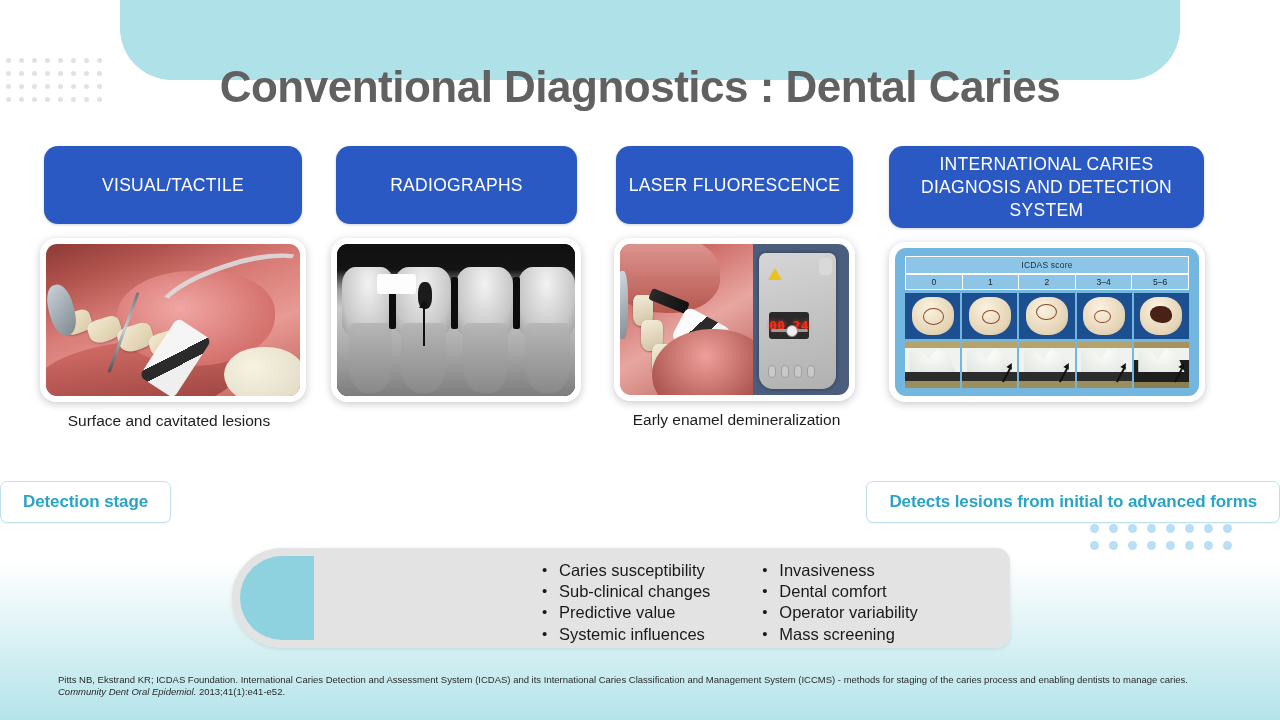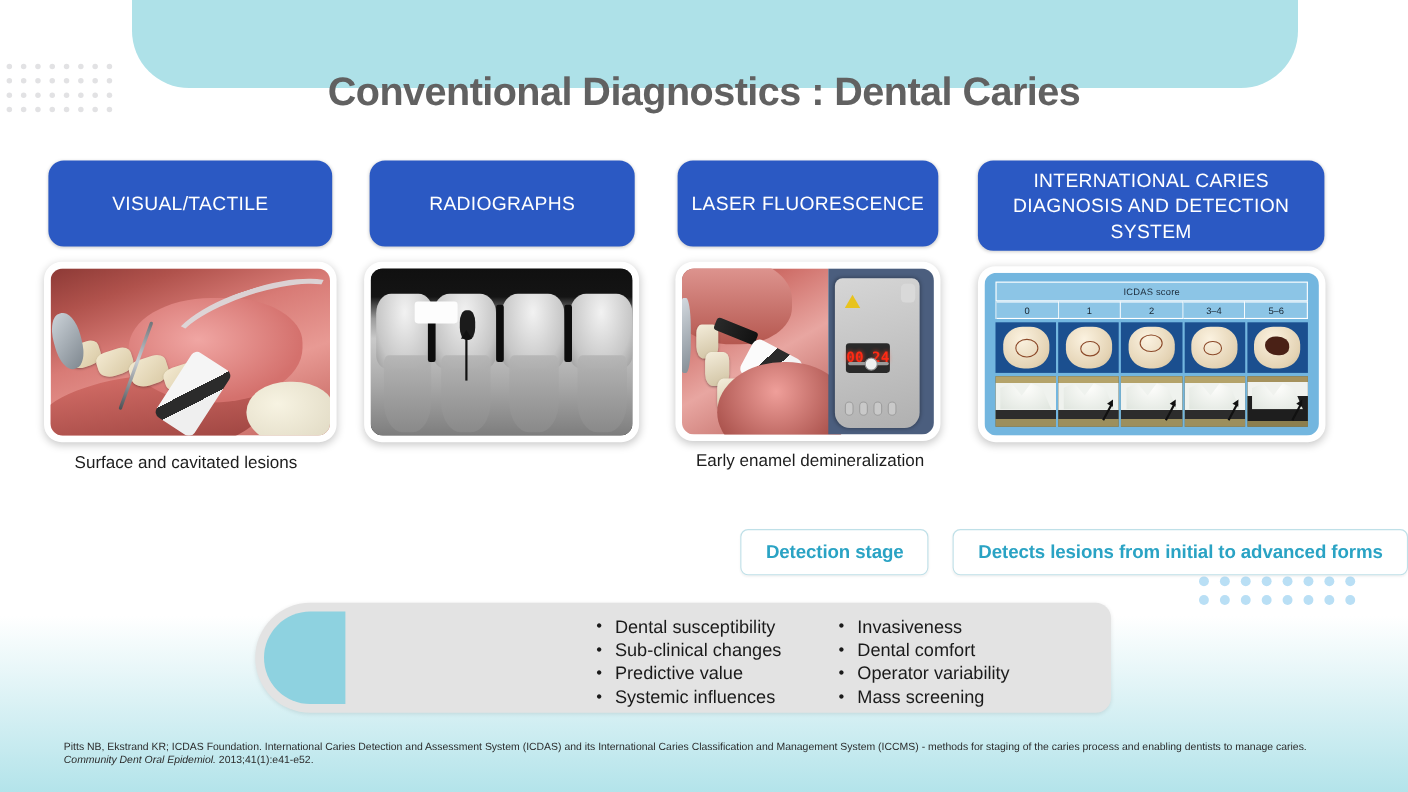--- a/index.html
+++ b/index.html
@@ -21,21 +21,21 @@
   .dots{position:absolute;z-index:1;display:grid;}
   .dots span{border-radius:50%;display:block;}
   .dots-left{left:6px;top:58px;grid-template-columns:repeat(8,13px);grid-template-rows:repeat(4,13px);}
   .dots-left span{width:5px;height:5px;background:#e2e2e4;}
   .dots-right{left:1090px;top:490px;grid-template-columns:repeat(8,19px);grid-template-rows:repeat(4,17px);}
   .dots-right span{width:9px;height:9px;background:#b9dff5;}
 
   
   .title{
     position:absolute;top:62px;left:0;width:1280px;text-align:center;
-    font-size:36px;font-weight:bold;color:#616161;letter-spacing:-0.5px;
+    font-size:44px;font-weight:bold;color:#616161;letter-spacing:-0.5px;
     z-index:5;white-space:nowrap;
   }
 
   
   .columns{position:absolute;top:146px;left:0;width:1280px;height:310px;z-index:5;}
   .col{position:absolute;top:0;}
   .col.c0{left:44px;width:258px;}
   .col.c1{left:336px;width:241px;}
   .col.c2{left:616px;width:237px;}
   .col.c3{left:889px;width:315px;}
@@ -157,21 +157,21 @@
   .row-sec .cell{background:#6d6a4a;}
   .row-sec .cell .sect{position:absolute;inset:0;
     background:linear-gradient(180deg,#b4a36a 0 14%,#eff2ee 14% 66%,#2c2c2c 66% 84%,#9c8f5d 84% 100%);}
   .row-sec .cell .cusp{position:absolute;left:8%;top:14%;width:84%;height:52%;
     background:radial-gradient(ellipse at 50% 20%,#fdfdfb,#dfe5de);clip-path:polygon(0 100%,0 18%,22% 0,42% 46%,60% 0,82% 18%,100% 100%);}
   .row-sec .cell .ar{position:absolute;right:18%;bottom:12%;width:1.5px;height:36%;background:#111;transform:rotate(28deg);}
   .row-sec .cell .ar:before{content:"";position:absolute;left:-3px;top:-4px;border-left:3.5px solid transparent;border-right:3.5px solid transparent;border-bottom:6px solid #111;}
   .row-sec .cell.dark .sect{background:linear-gradient(180deg,#a5925d 0 12%,#f0f2ee 12% 40%,#1e1e1e 40% 88%,#8c7f4f 88% 100%);}
 
   
-  .pills{position:absolute;top:481px;left:0;width:1280px;display:flex;justify-content:flex-end;gap:22px;z-index:5;}
+  .pills{position:absolute;top:481px;left:0;width:1280px;display:flex;justify-content:space-between;gap:22px;z-index:5;}
   .pill{
     background:#ffffff;border:1.4px solid #bfe0e8;border-radius:7px;
     color:#2aa3c4;font-weight:bold;font-size:17px;letter-spacing:-0.1px;
     padding:10px 22px;box-shadow:0 1px 2px rgba(0,0,0,0.05);white-space:nowrap;
   }
 
   
   .cons-wrap{position:absolute;top:548px;left:232px;width:778px;height:100px;z-index:5;}
   .cons-panel{
     position:absolute;inset:0;background:#e3e3e3;border-radius:50px 14px 14px 50px;
@@ -433,21 +433,21 @@
 <div class="pills">
   <div class="pill">Detection stage</div>
   <div class="pill">Detects lesions from initial to advanced forms</div>
 </div>
 
 <div class="cons-wrap">
   <div class="cons-panel"></div>
   <div class="cons-half"></div>
   <div class="cons-lists">
     <ul>
-      <li>Dental susceptibility</li>
+      <li>Caries susceptibility</li>
       <li>Sub-clinical changes</li>
       <li>Predictive value</li>
       <li>Systemic influences</li>
     </ul>
     <ul>
       <li>Invasiveness</li>
       <li>Dental comfort</li>
       <li>Operator variability</li>
       <li>Mass screening</li>
     </ul>

